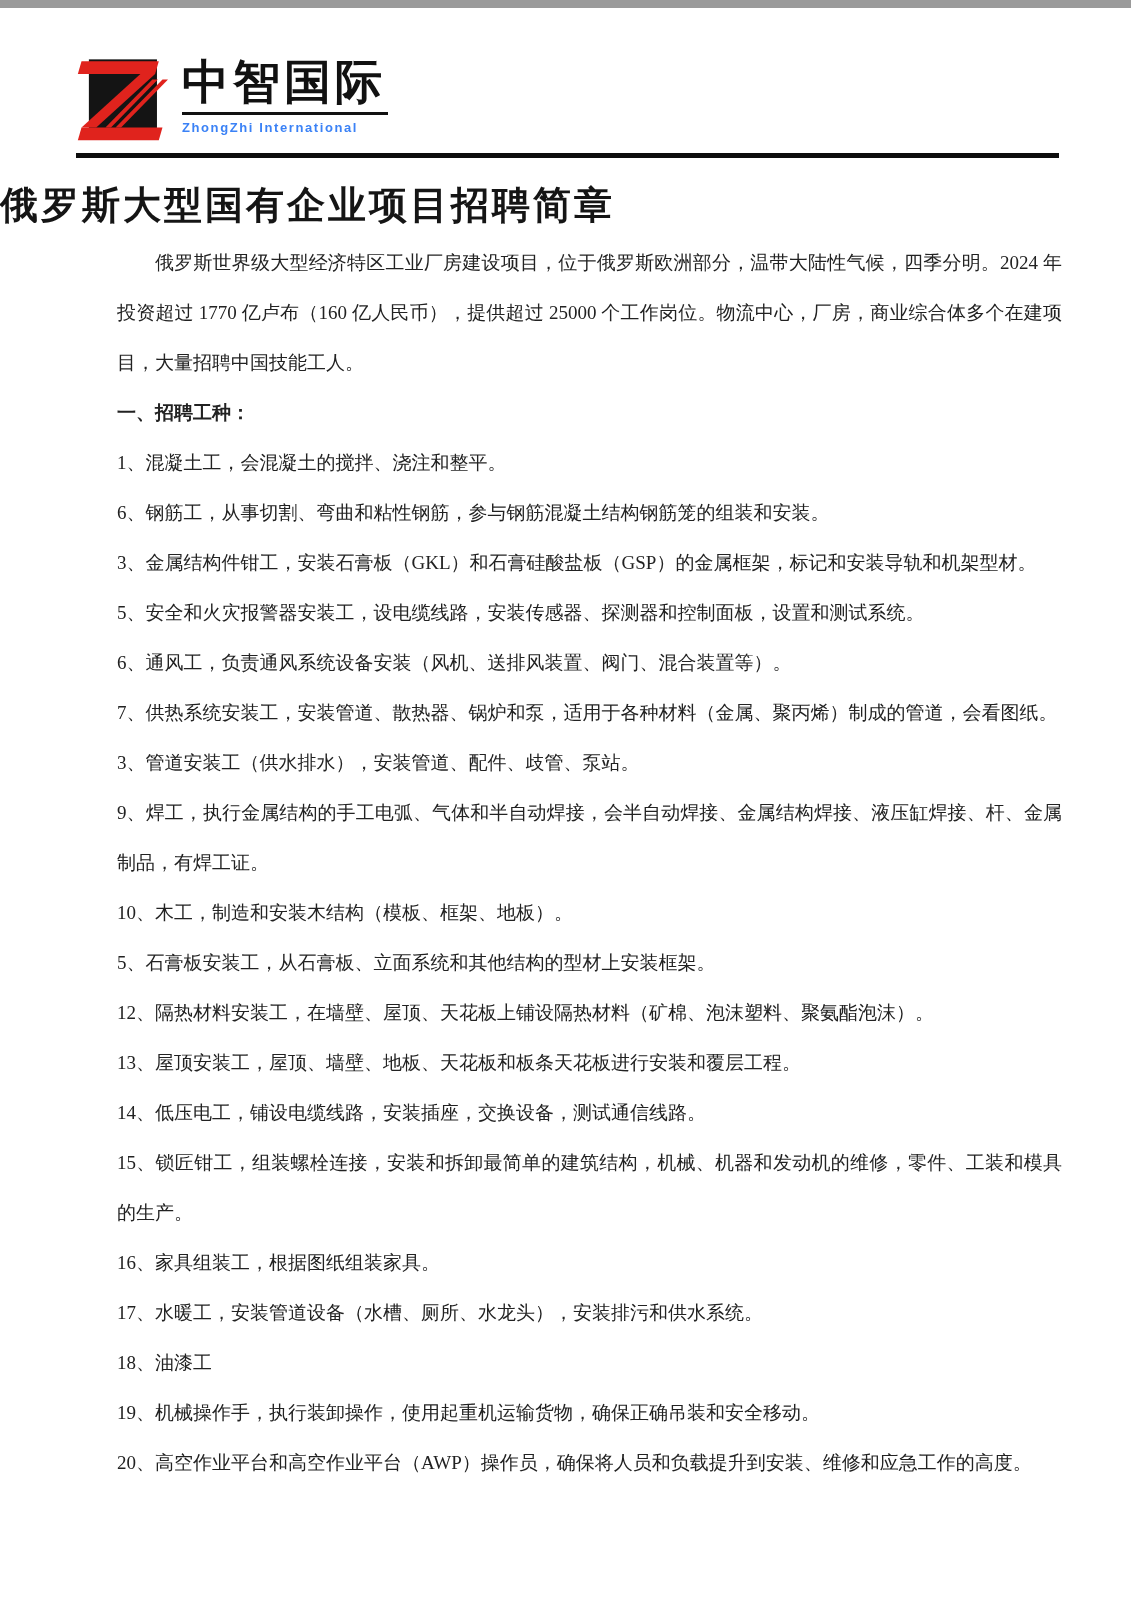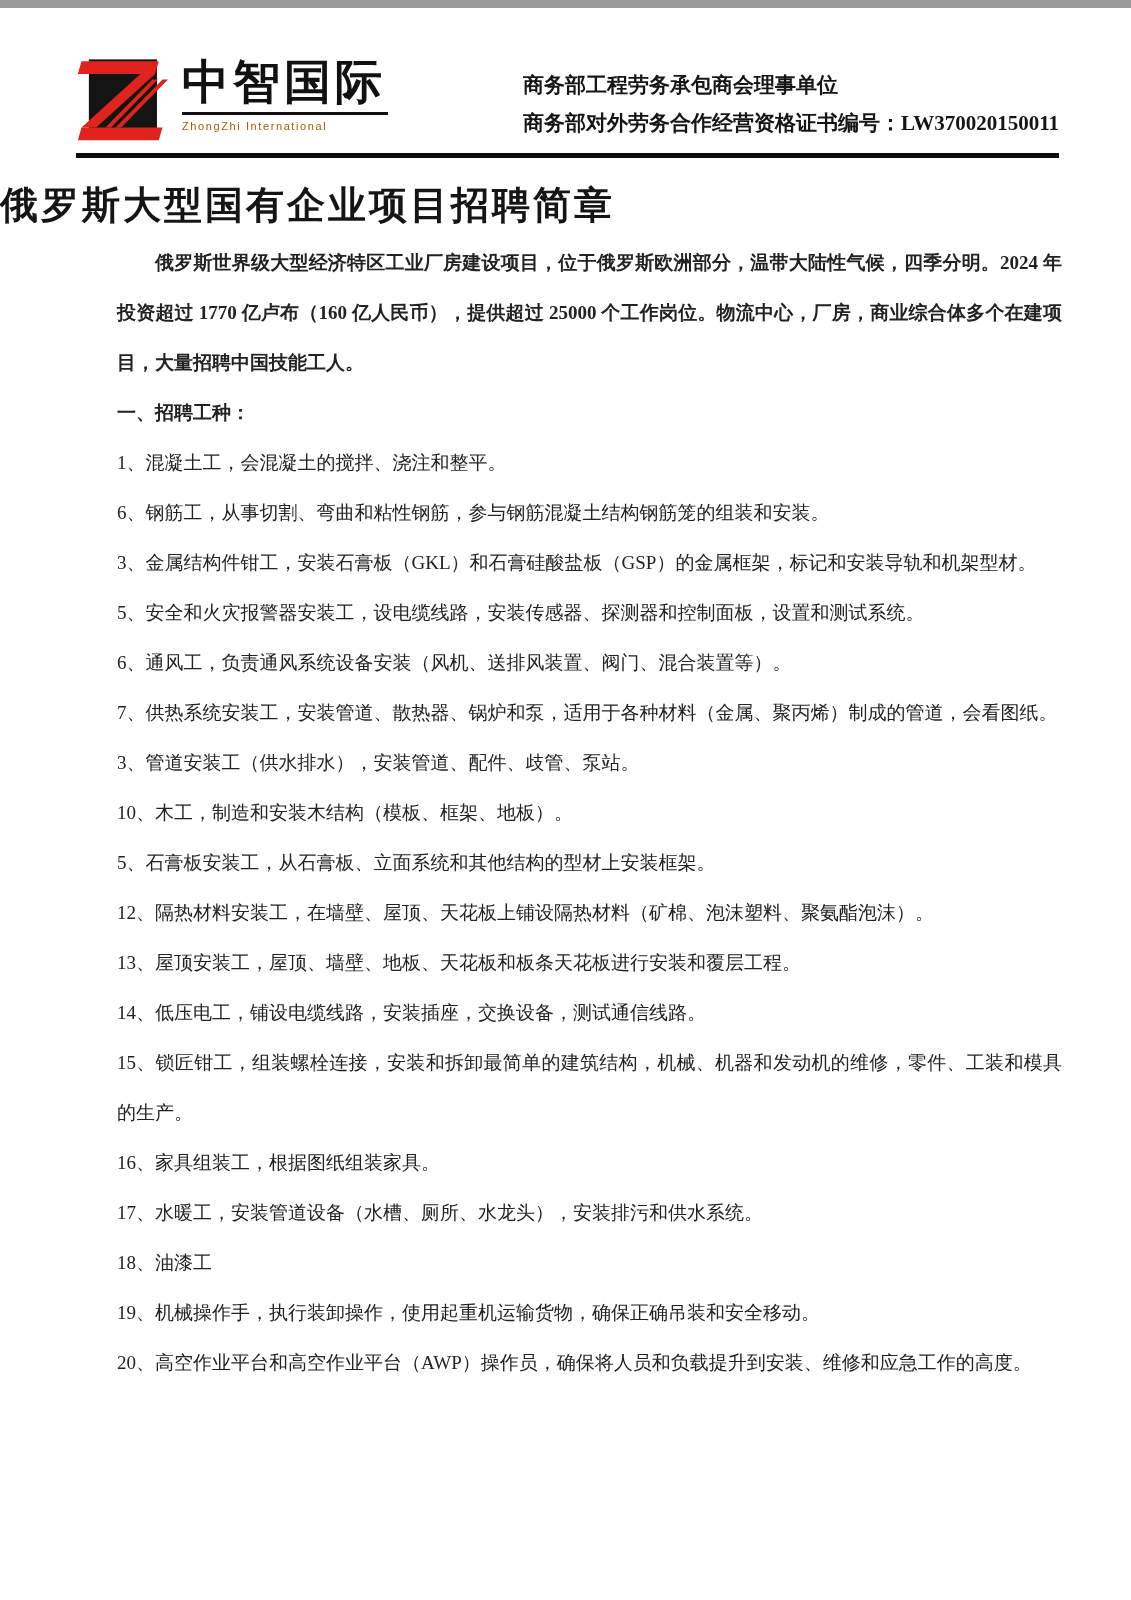--- a/index.html
+++ b/index.html
@@ -17,37 +17,37 @@
   .logo-mark{width:92px;height:92px;flex:0 0 auto;}
   .logo-text{display:flex;flex-direction:column;padding-top:4px;}
   .logo-cn{
     font-family:"Liberation Sans","DejaVu Sans",sans-serif;
     font-weight:bold;font-size:47px;line-height:1.1;letter-spacing:4px;
     color:#111;white-space:nowrap;
   }
   .logo-rule{height:3px;background:#111;margin:4px 0 5px;width:206px;}
   .logo-en{
     font-family:"Liberation Sans","DejaVu Sans",sans-serif;
-    font-weight:normal;font-size:11px;letter-spacing:1.6px;color:#a16207;white-space:nowrap;
+    font-weight:bold;font-size:13px;letter-spacing:1.6px;color:#3b82f6;white-space:nowrap;
   }
   .creds{
     padding-top:14px;font-weight:bold;font-size:21px;line-height:38px;
     color:#151515;white-space:nowrap;
   }
   .divider{height:5px;background:#0d0d0d;margin:9px 72px 0 76px;}
   
   .title{
     font-weight:bold;font-size:38px;letter-spacing:3px;
     margin:22px 0 0;line-height:50px;color:#151515;
   }
   .content{
     margin:8px 0 0 117px;width:945px;font-size:19px;line-height:50px;
     text-align:justify;color:#222;
   }
-  .intro{margin:0;font-weight:bold;text-indent:2em;}
+  .intro{margin:0;font-weight:normal;text-indent:2em;}
   .section-heading{margin:0;font-weight:bold;}
   .job{margin:0;}
 </style>
 </head>
 <body>
 
 <div class="page">
 
   <div class="header">
     <div class="logo">
@@ -58,42 +58,39 @@
         <polygon points="6,82 94,82 90,96 2,96" fill="#e0231d"></polygon>
         <polygon points="83,30 89,30 38,82 32,82" fill="#e0231d"></polygon>
         <polygon points="94,30 100,30 49,82 43,82" fill="#e0231d"></polygon>
       </svg>
       <div class="logo-text">
         <div class="logo-cn">中智国际</div>
         <div class="logo-rule"></div>
         <div class="logo-en">ZhongZhi International</div>
       </div>
     </div>
-    <div class="creds">
-      <div>商务部工程劳务承包商会理事单位</div>
-      <div>商务部对外劳务合作经营资格证书编号：LW370020150011</div>
-    </div>
   </div>
 
   <div class="divider"></div>
 
   <h1 class="title">俄罗斯大型国有企业项目招聘简章</h1>
 
   <div class="content">
     <p class="intro">俄罗斯世界级大型经济特区工业厂房建设项目，位于俄罗斯欧洲部分，温带大陆性气候，四季分明。2024 年投资超过 1770 亿卢布（160 亿人民币），提供超过 25000 个工作岗位。物流中心，厂房，商业综合体多个在建项目，大量招聘中国技能工人。</p>
     <p class="section-heading">一、招聘工种：</p>
 
     <div>
       <p class="job">1、混凝土工，会混凝土的搅拌、浇注和整平。</p>
       <p class="job">6、钢筋工，从事切割、弯曲和粘性钢筋，参与钢筋混凝土结构钢筋笼的组装和安装。</p>
       <p class="job">3、金属结构件钳工，安装石膏板（GKL）和石膏硅酸盐板（GSP）的金属框架，标记和安装导轨和机架型材。</p>
       <p class="job">5、安全和火灾报警器安装工，设电缆线路，安装传感器、探测器和控制面板，设置和测试系统。</p>
       <p class="job">6、通风工，负责通风系统设备安装（风机、送排风装置、阀门、混合装置等）。</p>
       <p class="job">7、供热系统安装工，安装管道、散热器、锅炉和泵，适用于各种材料（金属、聚丙烯）制成的管道，会看图纸。</p>
       <p class="job">3、管道安装工（供水排水），安装管道、配件、歧管、泵站。</p>
+      <p class="job">9、焊工，执行金属结构的手工电弧、气体和半自动焊接，会半自动焊接、金属结构焊接、液压缸焊接、杆、金属制品，有焊工证。</p>
       <p class="job">10、木工，制造和安装木结构（模板、框架、地板）。</p>
       <p class="job">5、石膏板安装工，从石膏板、立面系统和其他结构的型材上安装框架。</p>
       <p class="job">12、隔热材料安装工，在墙壁、屋顶、天花板上铺设隔热材料（矿棉、泡沫塑料、聚氨酯泡沫）。</p>
       <p class="job">13、屋顶安装工，屋顶、墙壁、地板、天花板和板条天花板进行安装和覆层工程。</p>
       <p class="job">14、低压电工，铺设电缆线路，安装插座，交换设备，测试通信线路。</p>
       <p class="job">15、锁匠钳工，组装螺栓连接，安装和拆卸最简单的建筑结构，机械、机器和发动机的维修，零件、工装和模具的生产。</p>
       <p class="job">16、家具组装工，根据图纸组装家具。</p>
       <p class="job">17、水暖工，安装管道设备（水槽、厕所、水龙头），安装排污和供水系统。</p>
       <p class="job">18、油漆工</p>
       <p class="job">19、机械操作手，执行装卸操作，使用起重机运输货物，确保正确吊装和安全移动。</p>

